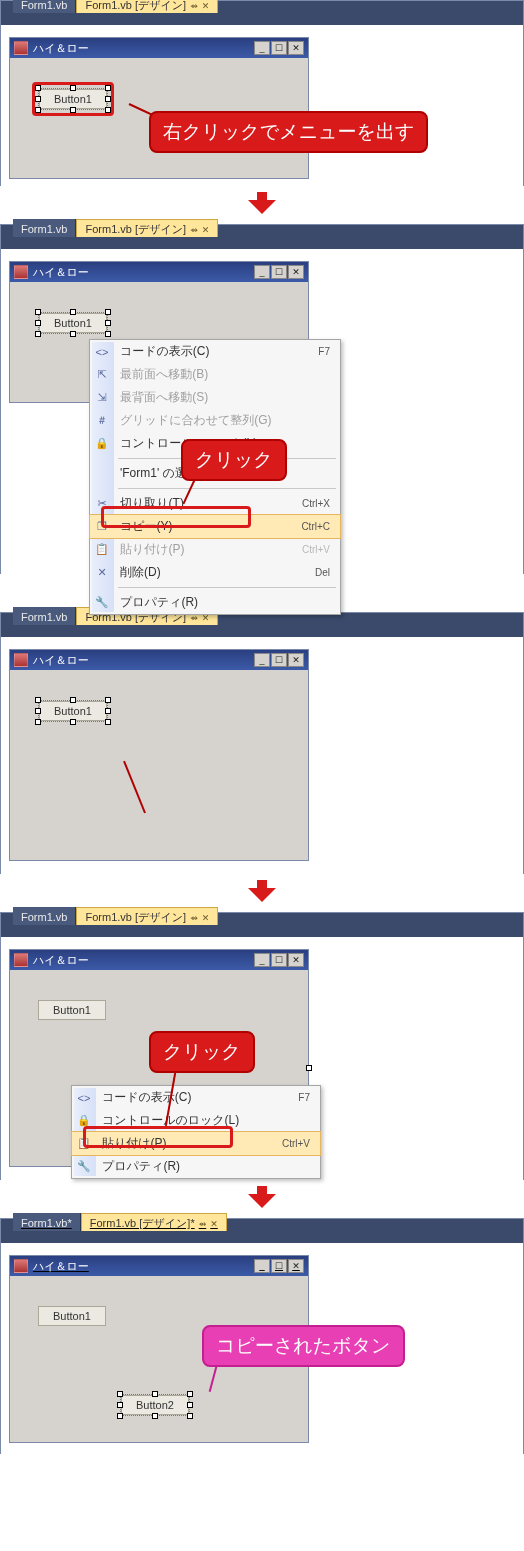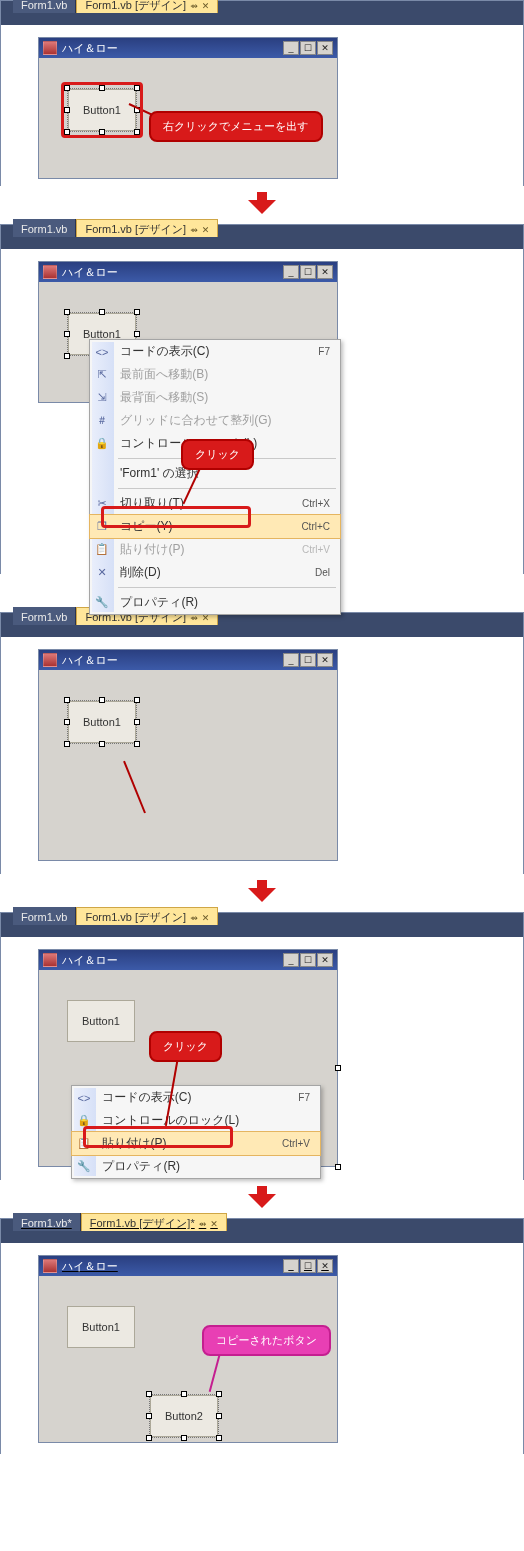--- a/index.html
+++ b/index.html
@@ -53,21 +53,20 @@
     min-height: 150px;
     position: relative;
   }
 
   
   .form-window {
     width: 300px;
     border: 1px solid #7a8aa8;
     background: #bef264;
     position: relative;
-    margin-left: 29px;
   }
   .form-title {
     height: 20px;
     background: linear-gradient(#2a3f80, #3c5aa8);
     color: #fff;
     display: flex;
     align-items: center;
     padding: 0 4px;
     font-size: 11px;
   }
@@ -118,37 +117,37 @@
   .h-t  { top:-4px; left:50%; margin-left:-3px; }
   .h-tr { top:-4px; right:-4px; }
   .h-l  { top:50%; left:-4px; margin-top:-3px; }
   .h-r  { top:50%; right:-4px; margin-top:-3px; }
   .h-bl { bottom:-4px; left:-4px; }
   .h-b  { bottom:-4px; left:50%; margin-left:-3px; }
   .h-br { bottom:-4px; right:-4px; }
   .btn {
     background: #ece9e2;
     border: 1px solid #aca899;
-    padding: 14px 14px;
+    padding: 3px 14px;
     font-size: 11px;
     color: #333;
     display: inline-block;
   }
   .btn.sel {
     outline: 1px dotted #777;
   }
 
   
   .callout {
     position: absolute;
     background: #d81a1a;
     color: #fff;
     border-radius: 8px;
     padding: 6px 12px;
-    font-size: 11px;
+    font-size: 19px;
     border: 2px solid #b00000;
     white-space: nowrap;
     z-index: 50;
   }
   .callout.pink {
     background: #e83fb4;
     border-color: #c41f90;
   }
   .line {
     position: absolute;

